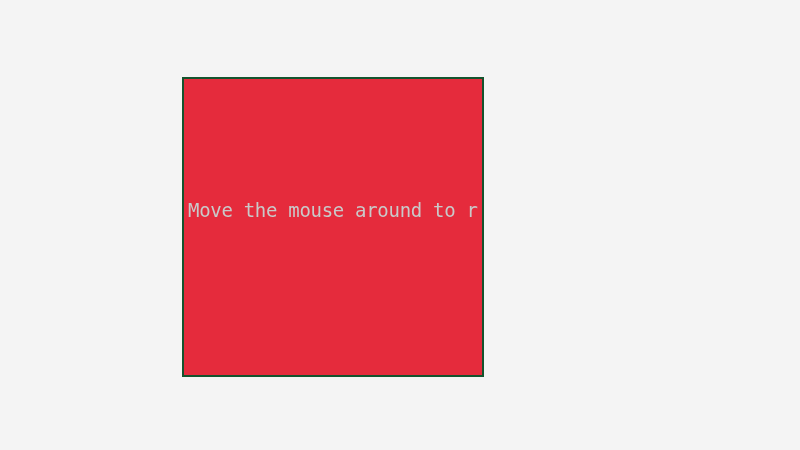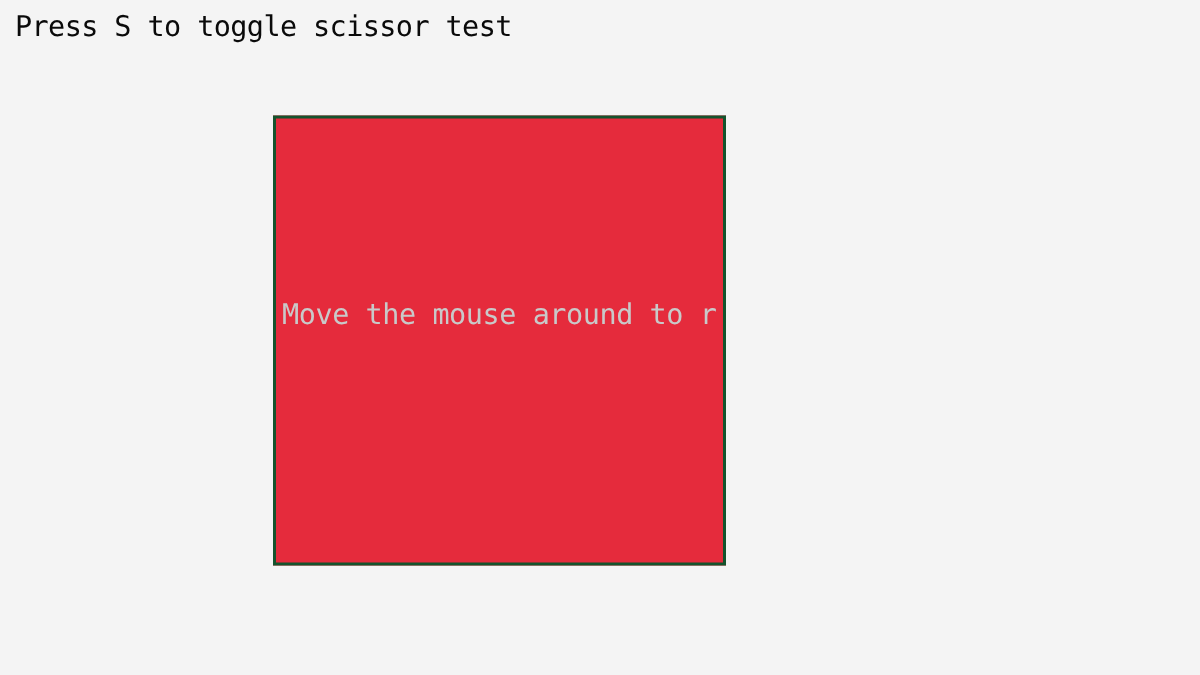--- a/index.html
+++ b/index.html
@@ -62,19 +62,18 @@
     white-space: pre;
     -webkit-font-smoothing: none;
     font-smooth: never;
   }
 </style>
 </head>
 <body>
 
 <div id="app-canvas">
 
-  <div id="hint-text">Press S to toggle scissor test</div>
 
   <div id="scissor-box">
     <div id="scissor-text">Move the mouse around to r</div>
   </div>
 
 </div>
 
 </body></html>

